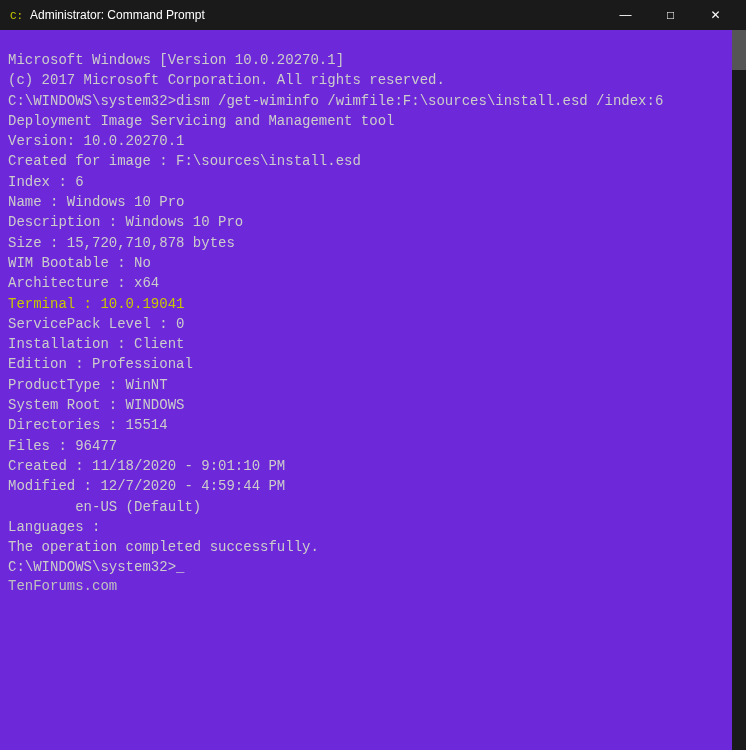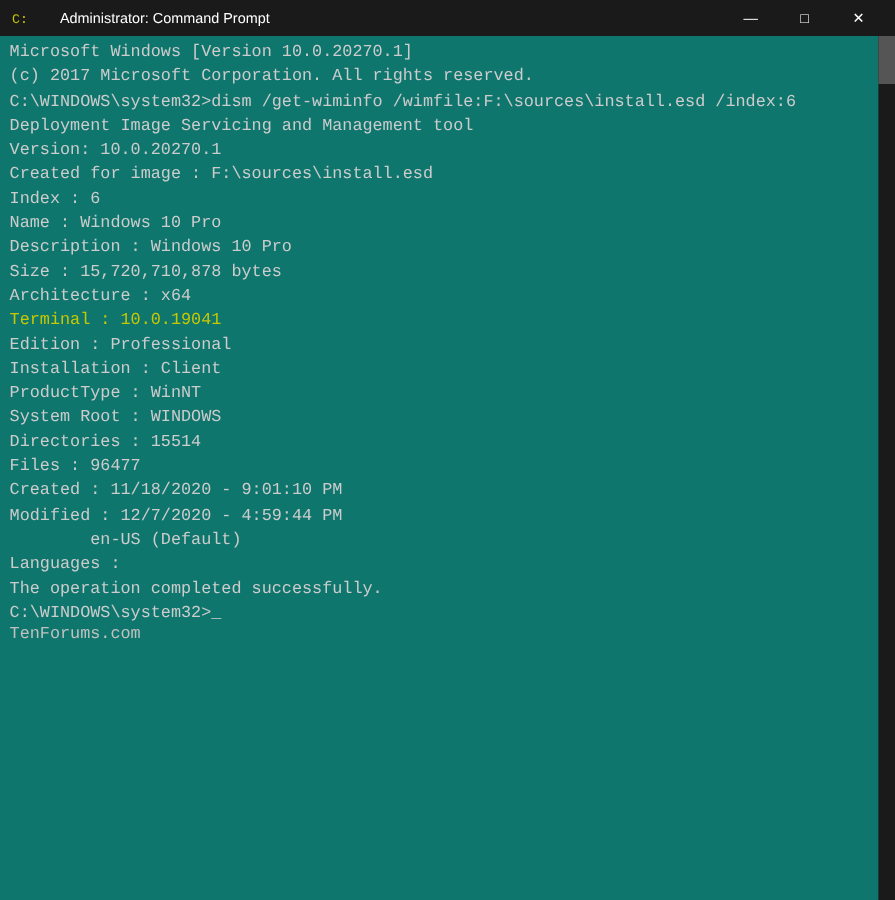--- a/index.html
+++ b/index.html
@@ -33,43 +33,42 @@
       height: 16px;
       display: flex;
       align-items: center;
       justify-content: center;
       font-size: 12px;
     }
     .titlebar-title {
       color: #ffffff;
       font-family: 'Segoe UI', Arial, sans-serif;
       font-size: 12px;
-      margin-left: 20px;
     }
     .titlebar-controls {
       display: flex;
       gap: 0;
     }
     .titlebar-btn {
       width: 45px;
       height: 30px;
       display: flex;
       align-items: center;
       justify-content: center;
       font-size: 12px;
       color: #ffffff;
       font-family: 'Segoe UI', Arial, sans-serif;
       cursor: pointer;
       background: transparent;
     }
 
     
     .terminal {
-      background: #0f766e;
-      padding: 4px 8px;
+      background: #6d28d9;
+      padding: 20px 8px;
       height: calc(750px - 30px);
       overflow: hidden;
       position: relative;
     }
 
     .line {
       line-height: 1.45;
       white-space: pre;
     }
     .line.white { color: #cccccc; }
@@ -121,24 +120,26 @@
       <div class="line white"></div>
       <div class="line white">Deployment Image Servicing and Management tool</div>
       <div class="line white">Version: 10.0.20270.1</div>
       <div class="line white"></div>
       <div class="line white">Created for image : F:\sources\install.esd</div>
       <div class="line white"></div>
       <div class="line white">Index : 6</div>
       <div class="line white">Name : Windows 10 Pro</div>
       <div class="line white">Description : Windows 10 Pro</div>
       <div class="line white">Size : 15,720,710,878 bytes</div>
+      <div class="line white">WIM Bootable : No</div>
       <div class="line white">Architecture : x64</div>
       <div class="line yellow">Terminal : 10.0.19041</div>
+      <div class="line white">ServicePack Level : 0</div>
+      <div class="line white">Installation : Client</div>
       <div class="line white">Edition : Professional</div>
-      <div class="line white">Installation : Client</div>
       <div class="line white">ProductType : WinNT</div>
       <div class="line white">System Root : WINDOWS</div>
       <div class="line white">Directories : 15514</div>
       <div class="line white">Files : 96477</div>
       <div class="line white">Created : 11/18/2020 - 9:01:10 PM</div>
       <div class="line white">Modified : 12/7/2020 - 4:59:44 PM</div>
       <div class="line white">        en-US (Default)</div>
       <div class="line white">Languages :</div>
       <div class="line white"></div>
       <div class="line white">The operation completed successfully.</div>

